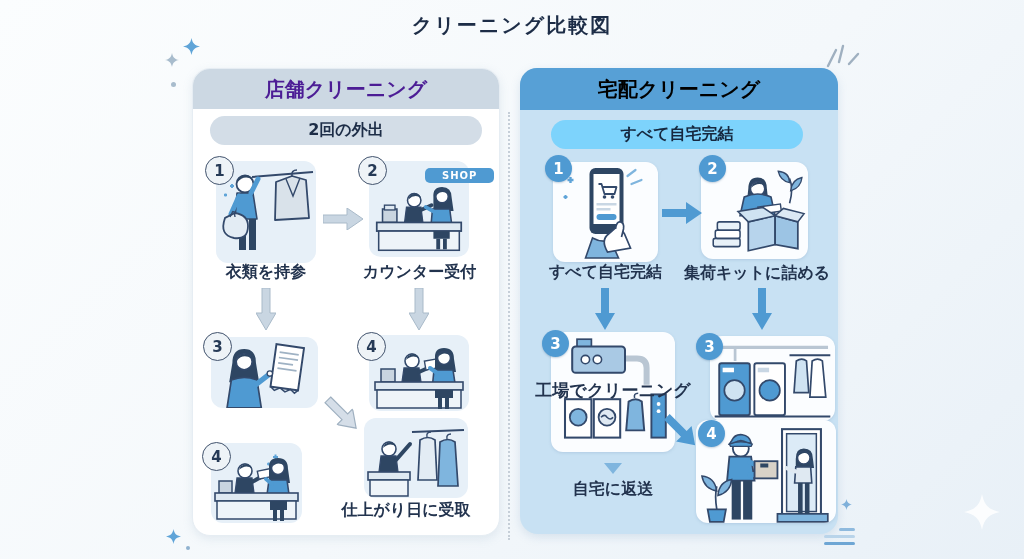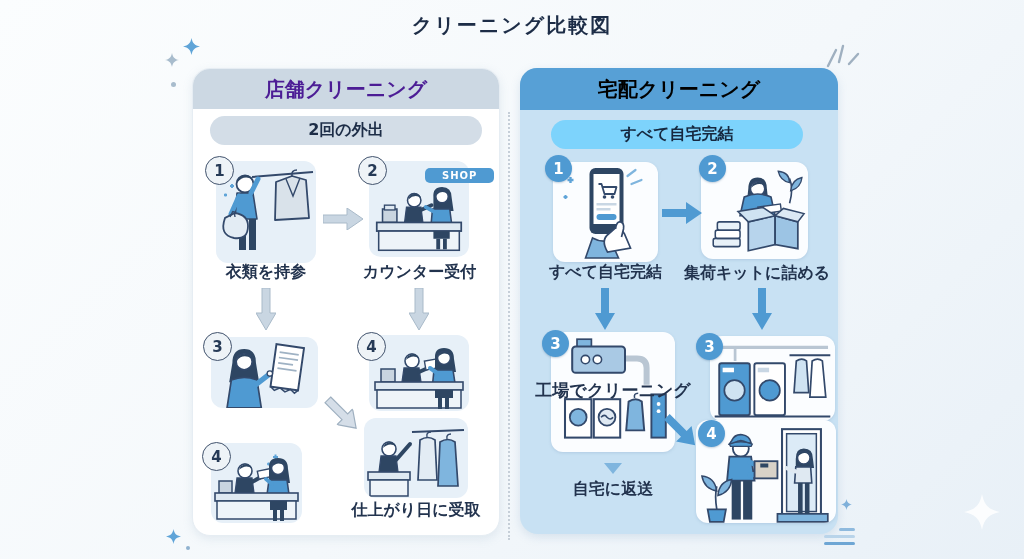--- a/index.html
+++ b/index.html
@@ -229,21 +229,21 @@
         <path d="M76 24 q8 -5 15 0 l3 44 h-20 z" fill="#7fb5de" stroke="#33496b" stroke-width="1.7"></path>
         <path d="M18 31 a7 7 0 0 1 14 -1 q-8 -5 -14 1 z" fill="#2e4663"></path>
         <circle cx="25" cy="31" r="7" fill="#ffffff" stroke="#33496b" stroke-width="1.6"></circle>
         <path d="M19 30 a7 7 0 0 1 13 -2 q-7 -4 -13 2 z" fill="#2e4663"></path>
         <path d="M17 38 h15 l2 16 h-19 z" fill="#2e4663" stroke="#33496b" stroke-width="1.3"></path>
         <line x1="32" y1="42" x2="46" y2="26" stroke="#2e4663" stroke-width="4" stroke-linecap="round"></line>
         <rect x="4" y="54" width="42" height="8" fill="#dfe9f2" stroke="#33496b" stroke-width="1.6"></rect>
         <rect x="6" y="62" width="38" height="16" fill="#eef4f9" stroke="#33496b" stroke-width="1.5"></rect>
       </svg>
     </div>
-    <div class="lbl" style="left:140px;top:432px;width:166px">仕上がり日に受取</div>
+    <div class="lbl" style="left:130px;top:432px;width:166px">仕上がり日に受取</div>
   </div>
 
   <div class="panel panel-delivery">
     <div class="panel-header">宅配クリーニング</div>
     <div class="badge">すべて自宅完結</div>
 
     <div class="num num-delivery" style="left:25px;top:87px">1</div>
     <div class="card card-delivery" style="left:33px;top:94px;width:105px;height:100px">
       <svg viewBox="0 0 100 100">
         <path d="M12 18 l6 0 M15 15 l0 6" stroke="#5fa4d8" stroke-width="2.4"></path>

